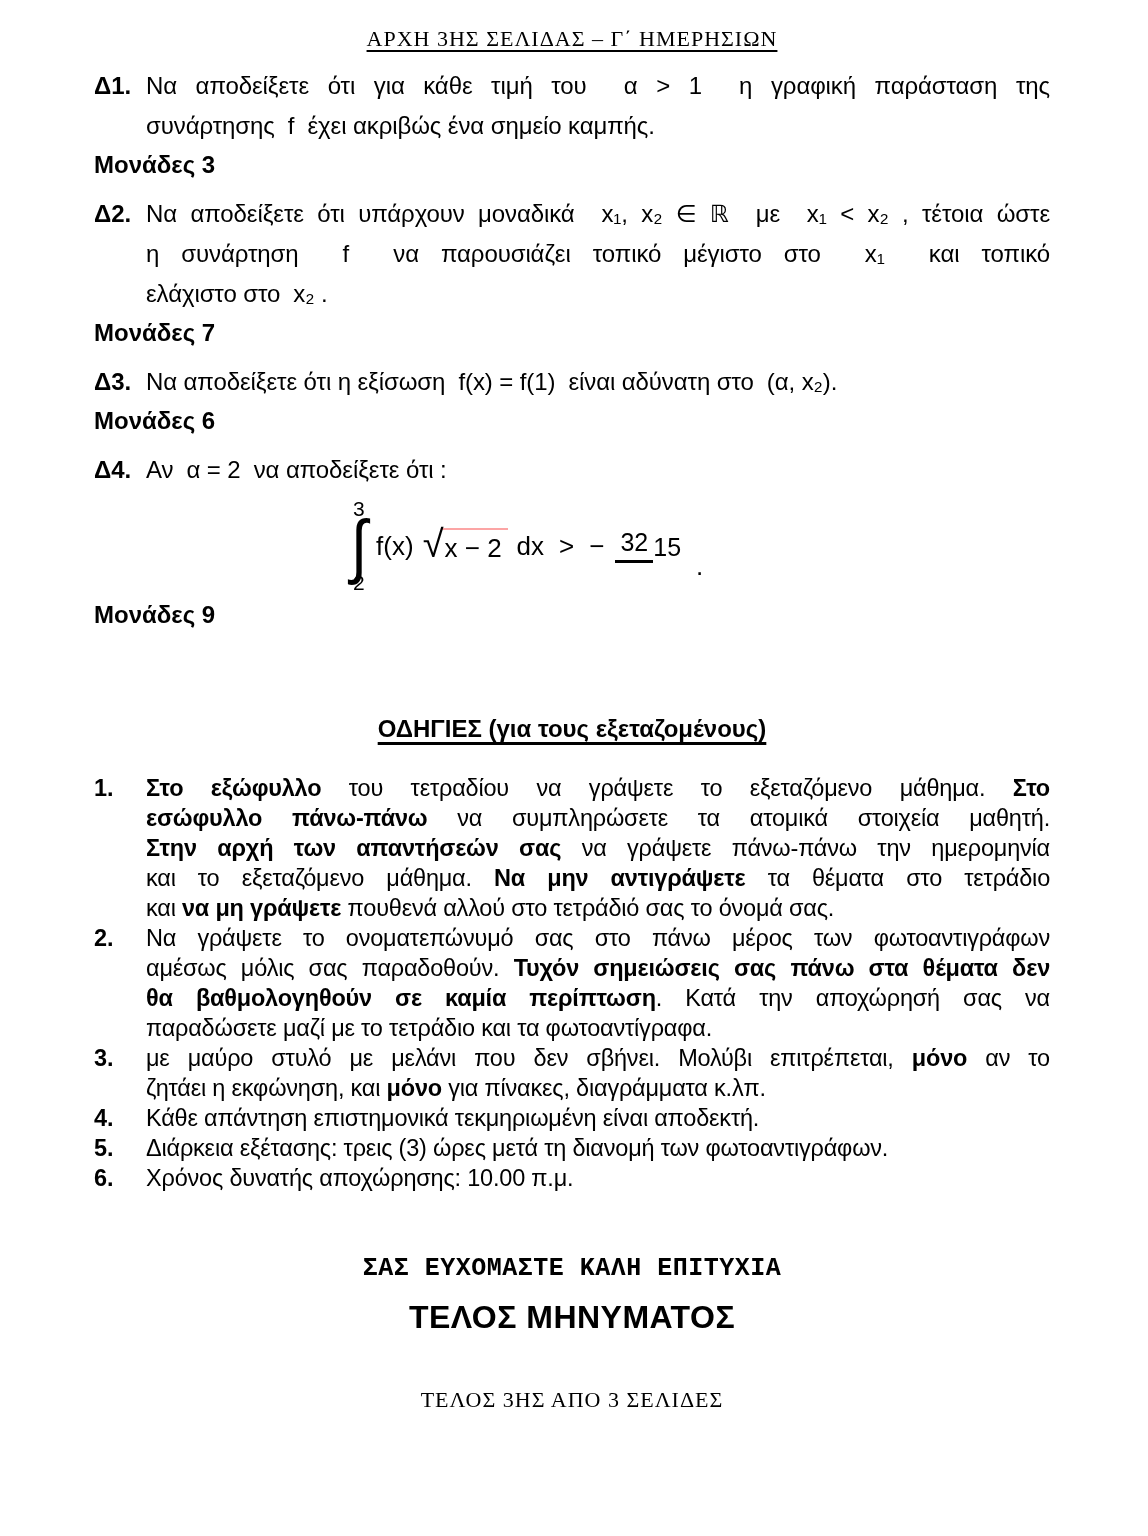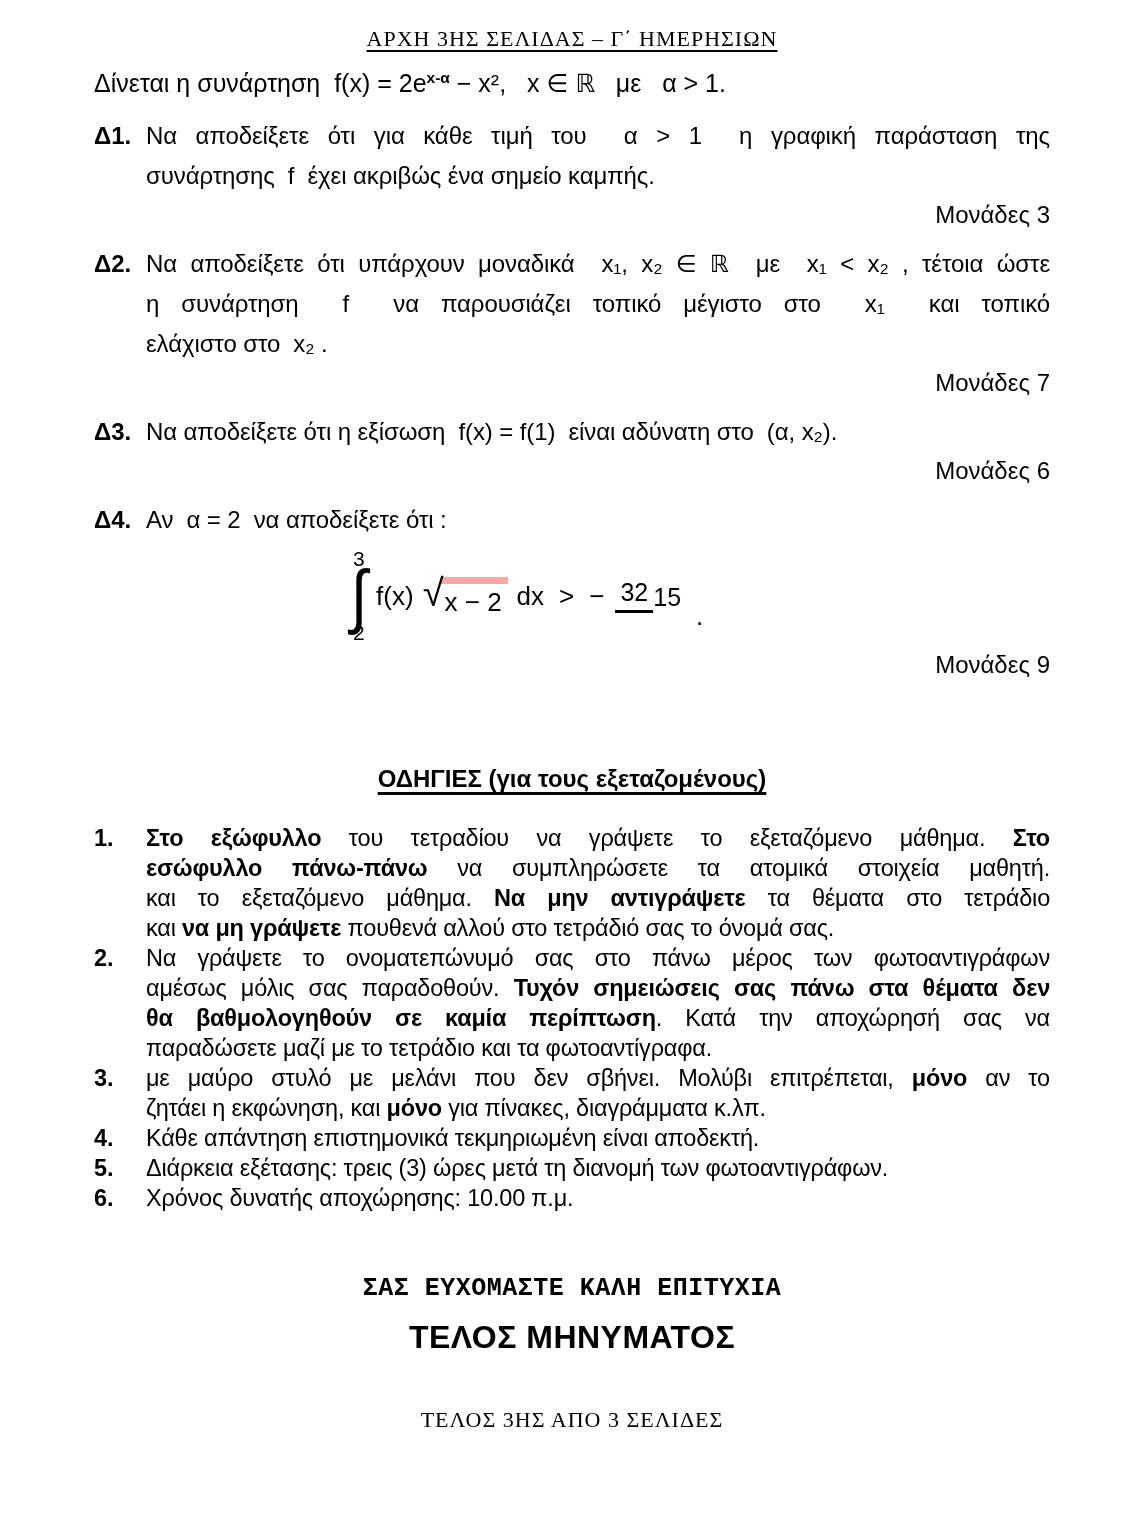--- a/index.html
+++ b/index.html
@@ -21,33 +21,33 @@
   .theme-title{margin:18px 0 0 0;font-size:30px;font-weight:bold;letter-spacing:0.5px;}
   
   .intro{margin-top:12px;font-size:25px;line-height:38px;}
   
   .question{display:flex;margin-top:14px;}
   .q-label{flex:none;width:52px;font-weight:bold;font-size:24px;line-height:40px;}
   .q-body{flex:1;font-size:24px;line-height:40px;letter-spacing:-0.1px;}
   .tline{text-align:left;}
   .tjust{text-align:justify;text-align-last:justify;}
   sup{font-size:0.62em;line-height:0;}
-  .points{font-weight:normal;font-size:24px;line-height:30px;text-align:right;margin:4px 0 10px 0;}
+  .points{font-weight:bold;font-size:24px;line-height:30px;text-align:left;margin:4px 0 10px 0;}
   
   .math-display{
     display:flex;align-items:center;column-gap:9px;
     width:fit-content;margin:6px auto 0 auto;transform:translateX(-45px);
     font-size:26px;height:100px;
   }
   .int-col{display:inline-flex;flex-direction:column;align-items:center;line-height:1;}
   .int-bound{font-size:21px;line-height:20px;}
   .int-sign{font-size:60px;line-height:54px;display:inline-block;transform:scaleY(1.18);}
   .sqrt{display:inline-flex;align-items:flex-start;}
   .sqrt-sign{font-size:38px;line-height:36px;transform:translateY(-2px);}
-  .sqrt-body{border-top:7px solid #fca5a5;margin-left:-3px;padding:5px 6px 0 4px;line-height:26px;}
+  .sqrt-body{border-top:2px solid #fca5a5;margin-left:-3px;padding:5px 6px 0 4px;line-height:26px;}
   .rel{margin:0 6px;}
   .minus{margin-right:2px;}
   .frac{display:inline-flex;flex-direction:row;text-align:center;font-size:25px;line-height:1;}
   .frac-num{border-bottom:3px solid #000;padding:0 5px 5px 5px;}
   .frac-den{padding-top:5px;}
   .period{align-self:flex-end;margin-left:6px;line-height:60px;}
   
   .instr-heading{margin-top:85px;text-align:center;font-size:24px;font-weight:bold;}
   .instr-heading span{text-decoration:underline;text-underline-offset:5px;text-decoration-thickness:2.5px;}
   .instr-list{margin-top:30px;}
@@ -62,23 +62,20 @@
 </head>
 <body>
 
 <div class="page">
 
   <div class="hdr serif">
     <span>ΑΡΧΗ 3ΗΣ ΣΕΛΙΔΑΣ – Γ΄ ΗΜΕΡΗΣΙΩΝ</span>
   </div>
 
 
-  <div class="intro">
-      <div class="tline"><span>Δίνεται η συνάρτηση &nbsp;f(x) = 2e</span><sup class="b">x-α</sup><span> − x²,&nbsp;&nbsp; x ∈ ℝ &nbsp;&nbsp;με&nbsp;&nbsp; α &gt; 1.</span></div>
-    </div>
 
   <div class="question">
     <div class="q-label">Δ1.</div>
     <div class="q-body">
         <div class="tline tjust"><span>Να αποδείξετε ότι για κάθε τιμή του &nbsp;α &gt; 1&nbsp; η γραφική παράσταση της</span></div>
         <div class="tline"><span>συνάρτησης &nbsp;f&nbsp; έχει ακριβώς ένα σημείο καμπής.</span></div>
       </div>
   </div>
   <div class="points">Μονάδες 3</div>
 
@@ -133,20 +130,21 @@
   <div class="instr-heading">
     <span>ΟΔΗΓΙΕΣ (για τους εξεταζομένους)</span>
   </div>
 
   <div class="instr-list">
     <div class="instr-item">
       <div class="instr-num">1.</div>
       <div class="instr-body">
           <div class="tline tjust"><span class="b">Στο εξώφυλλο</span><span> του τετραδίου να γράψετε το εξεταζόμενο μάθημα. </span><span class="b">Στο</span></div>
           <div class="tline tjust"><span class="b">εσώφυλλο πάνω-πάνω</span><span> να συμπληρώσετε τα ατομικά στοιχεία μαθητή.</span></div>
+          <div class="tline tjust"><span class="b">Στην αρχή των απαντήσεών σας</span><span> να γράψετε πάνω-πάνω την ημερομηνία</span></div>
           <div class="tline tjust"><span>και το εξεταζόμενο μάθημα. </span><span class="b">Να μην αντιγράψετε</span><span> τα θέματα στο τετράδιο</span></div>
           <div class="tline"><span>και </span><span class="b">να μη γράψετε</span><span> πουθενά αλλού στο τετράδιό σας το όνομά σας.</span></div>
         </div>
     </div>
     <div class="instr-item">
       <div class="instr-num">2.</div>
       <div class="instr-body">
           <div class="tline tjust"><span>Να γράψετε το ονοματεπώνυμό σας στο πάνω μέρος των φωτοαντιγράφων</span></div>
           <div class="tline tjust"><span>αμέσως μόλις σας παραδοθούν. </span><span class="b">Τυχόν σημειώσεις σας πάνω στα θέματα δεν</span></div>
           <div class="tline tjust"><span class="b">θα βαθμολογηθούν σε καμία περίπτωση</span><span>. Κατά την αποχώρησή σας να</span></div>

